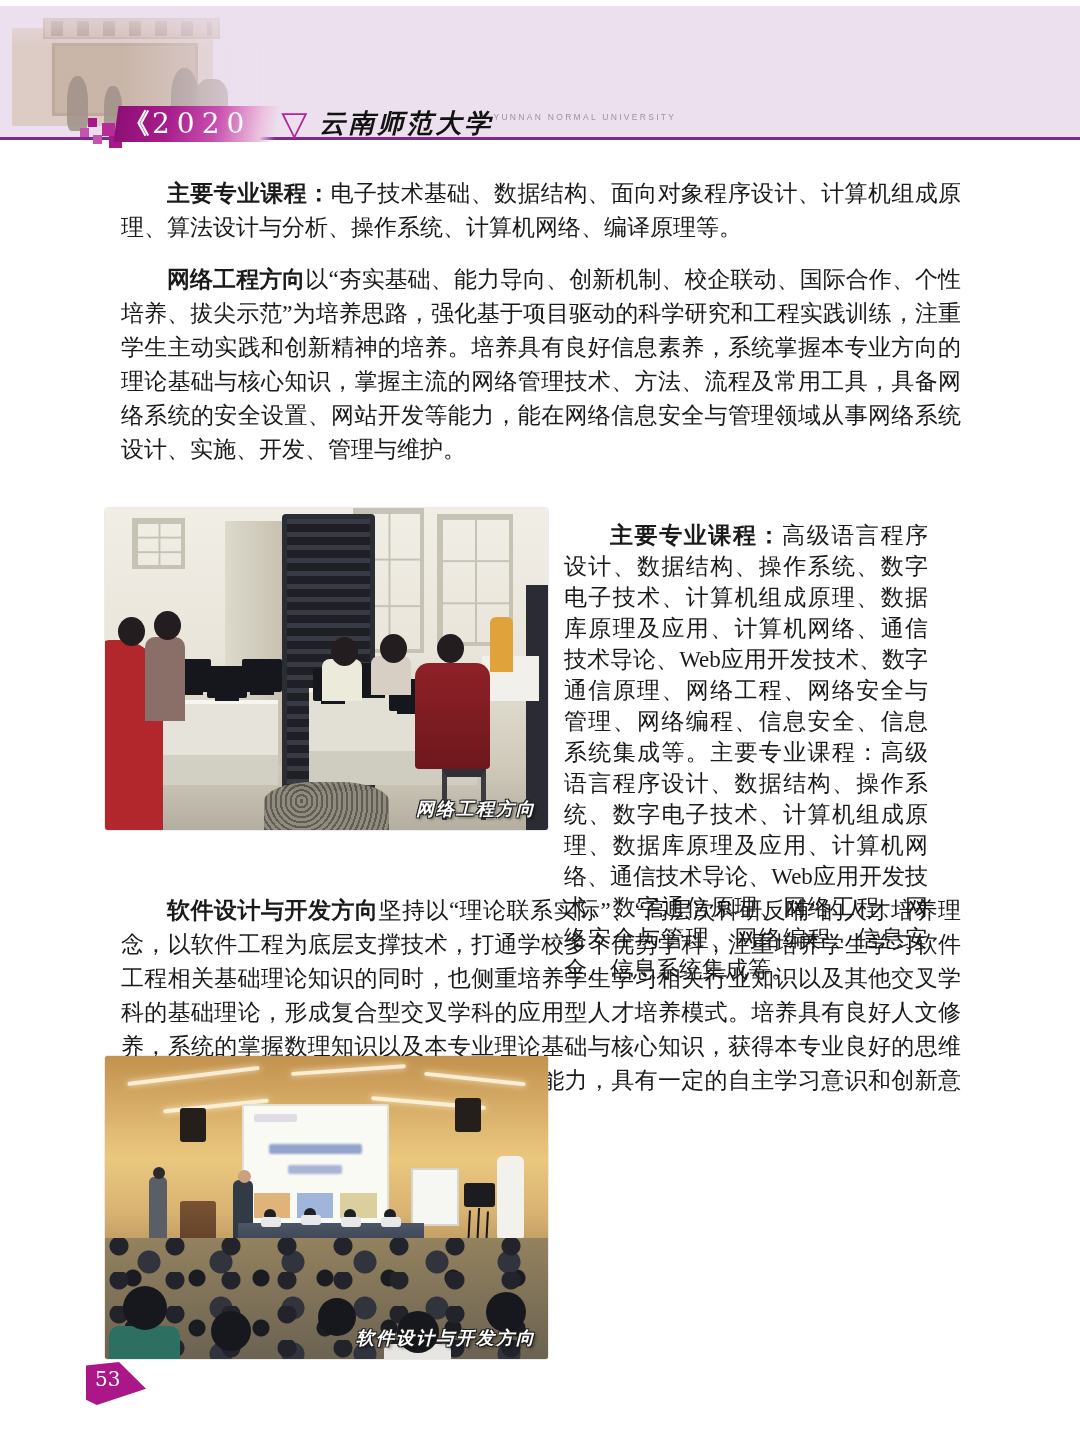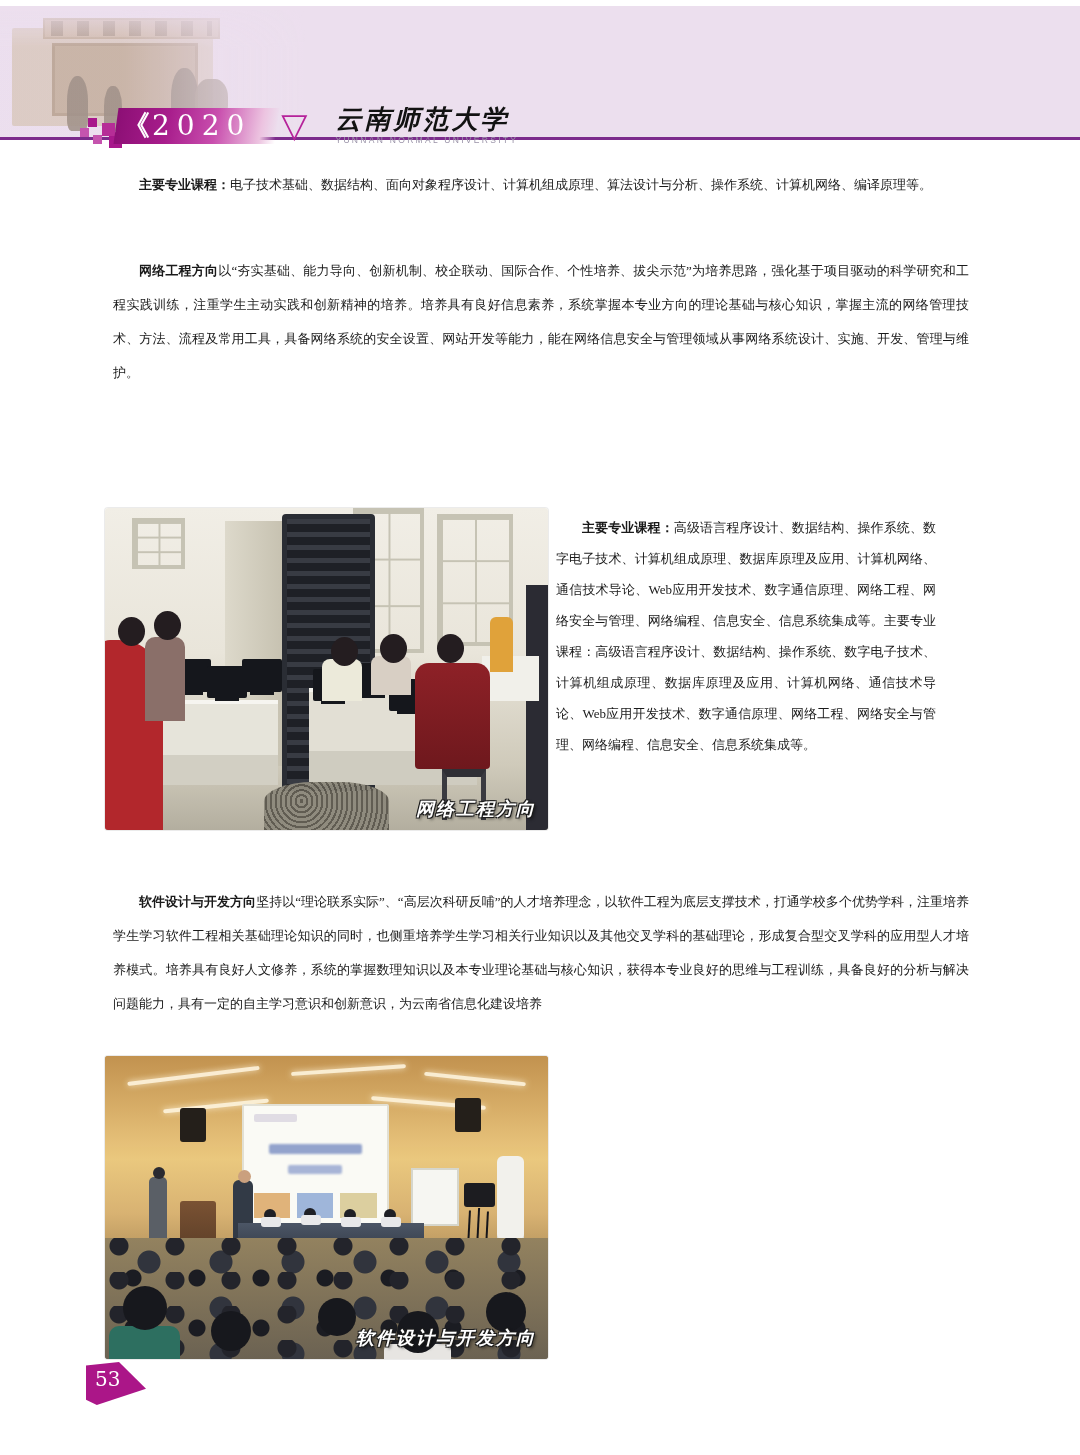--- a/index.html
+++ b/index.html
@@ -36,28 +36,28 @@
   58px 5px 0 #c554ae,70px 13px 0 2px var(--accent),82px 3px 0 #b62d97,
   5px 17px 0 #c554ae,23px 19px 0 2px var(--accent),-8px 10px 0 #c554ae;}
 .brand{position:absolute;left:116px;top:100px;display:flex;align-items:center;}
 .banner{display:flex;align-items:center;height:36px;padding:0 26px 0 6px;
   background:linear-gradient(93deg,#8c0f75 0%,#a81d8c 32%,#c94fae 62%,#ecc3e0 90%,rgba(236,195,224,0) 100%);
   transform:skewX(-8deg);}
 .banner>*{transform:skewX(8deg);}
 .chevron{color:#fff;font-size:28px;font-weight:bold;line-height:1;margin-right:2px;}
 .year{color:#fff;font-size:28px;letter-spacing:7px;line-height:1;font-family:"DejaVu Serif",serif;}
 .triangle{color:var(--accent-mid);font-size:34px;line-height:1;margin-left:4px;}
-.logo{margin-left:28px;display:flex;flex-direction:column;}
+.logo{margin-left:12px;display:flex;flex-direction:row;}
 .logo-cn{font-family:"DejaVu Serif",serif;font-weight:bold;font-style:italic;font-size:26px;
   letter-spacing:3px;color:#121212;line-height:1.05;}
 .logo-en{font-family:"Liberation Sans","DejaVu Sans",sans-serif;font-size:8.5px;color:#9a93a8;
   letter-spacing:2.3px;margin-top:2px;}
 
 
-.para{font-size:13px;line-height:34px;text-align:justify;margin:8px;}
+.para{font-size:23px;line-height:34px;text-align:justify;margin:16px;}
 .indent{text-indent:2em;}
 .lead{font-family:"Liberation Sans","DejaVu Sans",sans-serif;font-weight:bold;}
 .block{position:absolute;width:872px;left:105px;}
 #p1{top:160px;}  #p2{top:246px;}  #p3{top:416px;}  #p5a{top:877px;}
 .side{position:absolute;left:548px;width:396px;}
 #side1{top:504px;} #side2{top:1041px;}
 .side .para{line-height:31px;}
 
 
 .photo{position:absolute;border-radius:3px;overflow:hidden;box-shadow:0 0 0 1px rgba(0,0,0,.08);}

